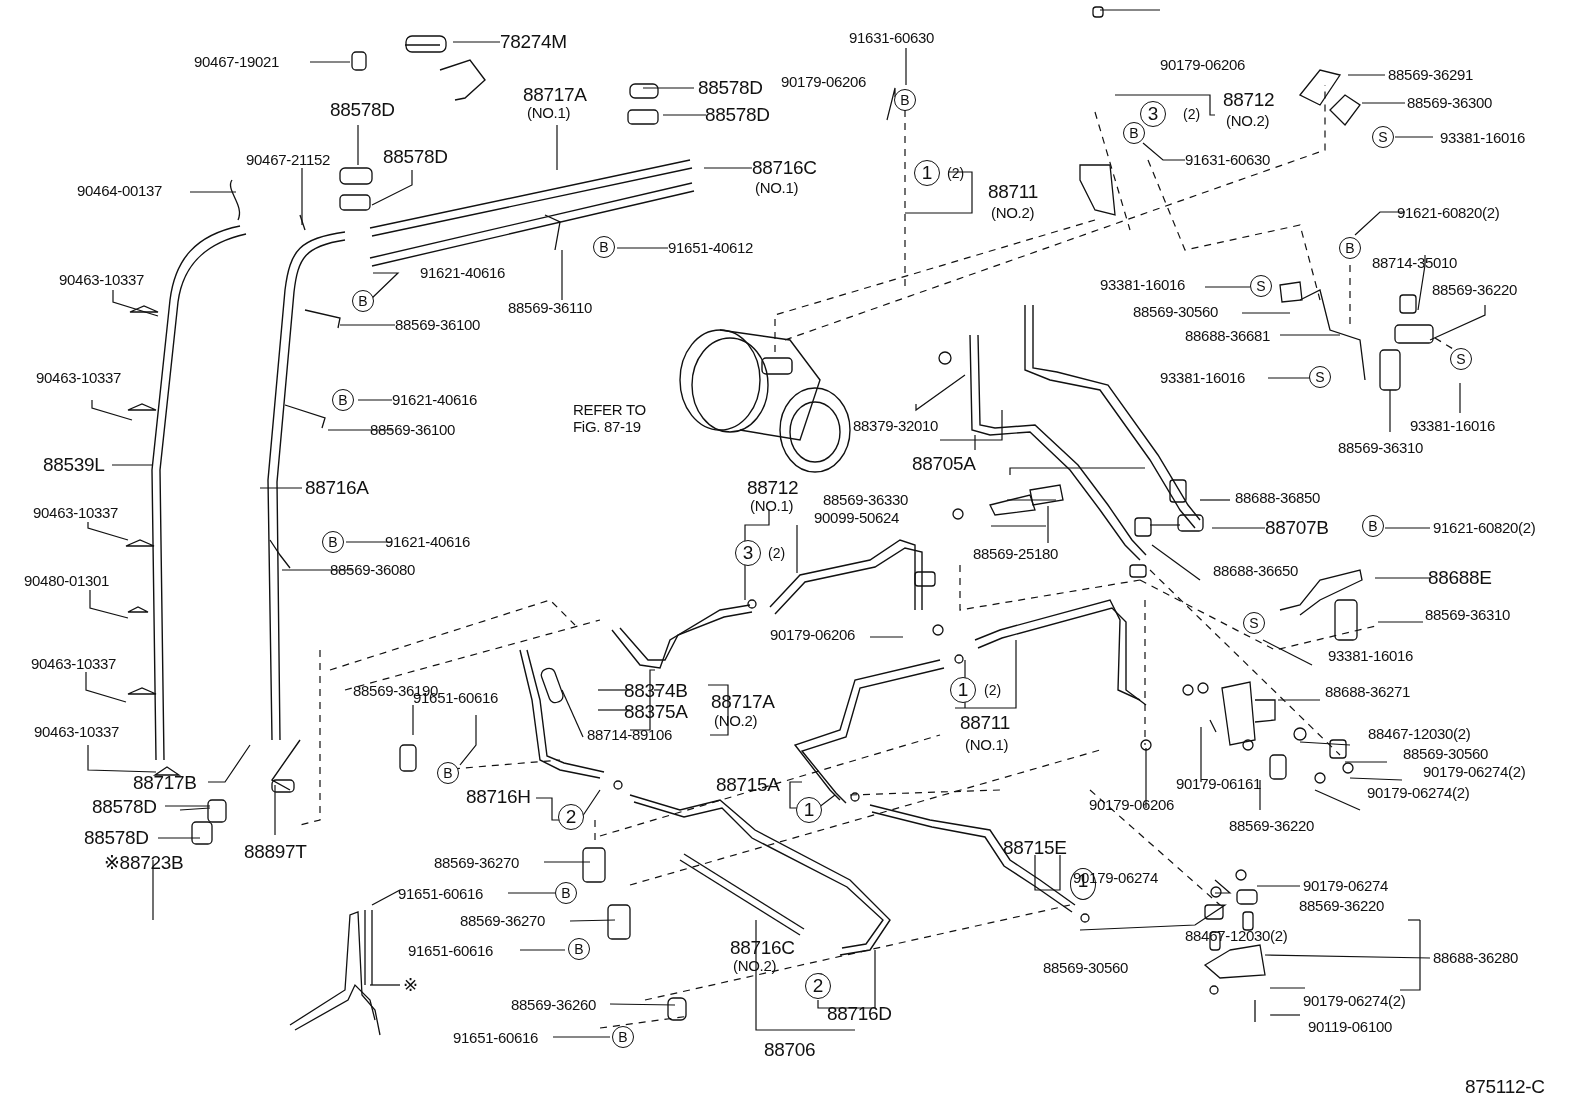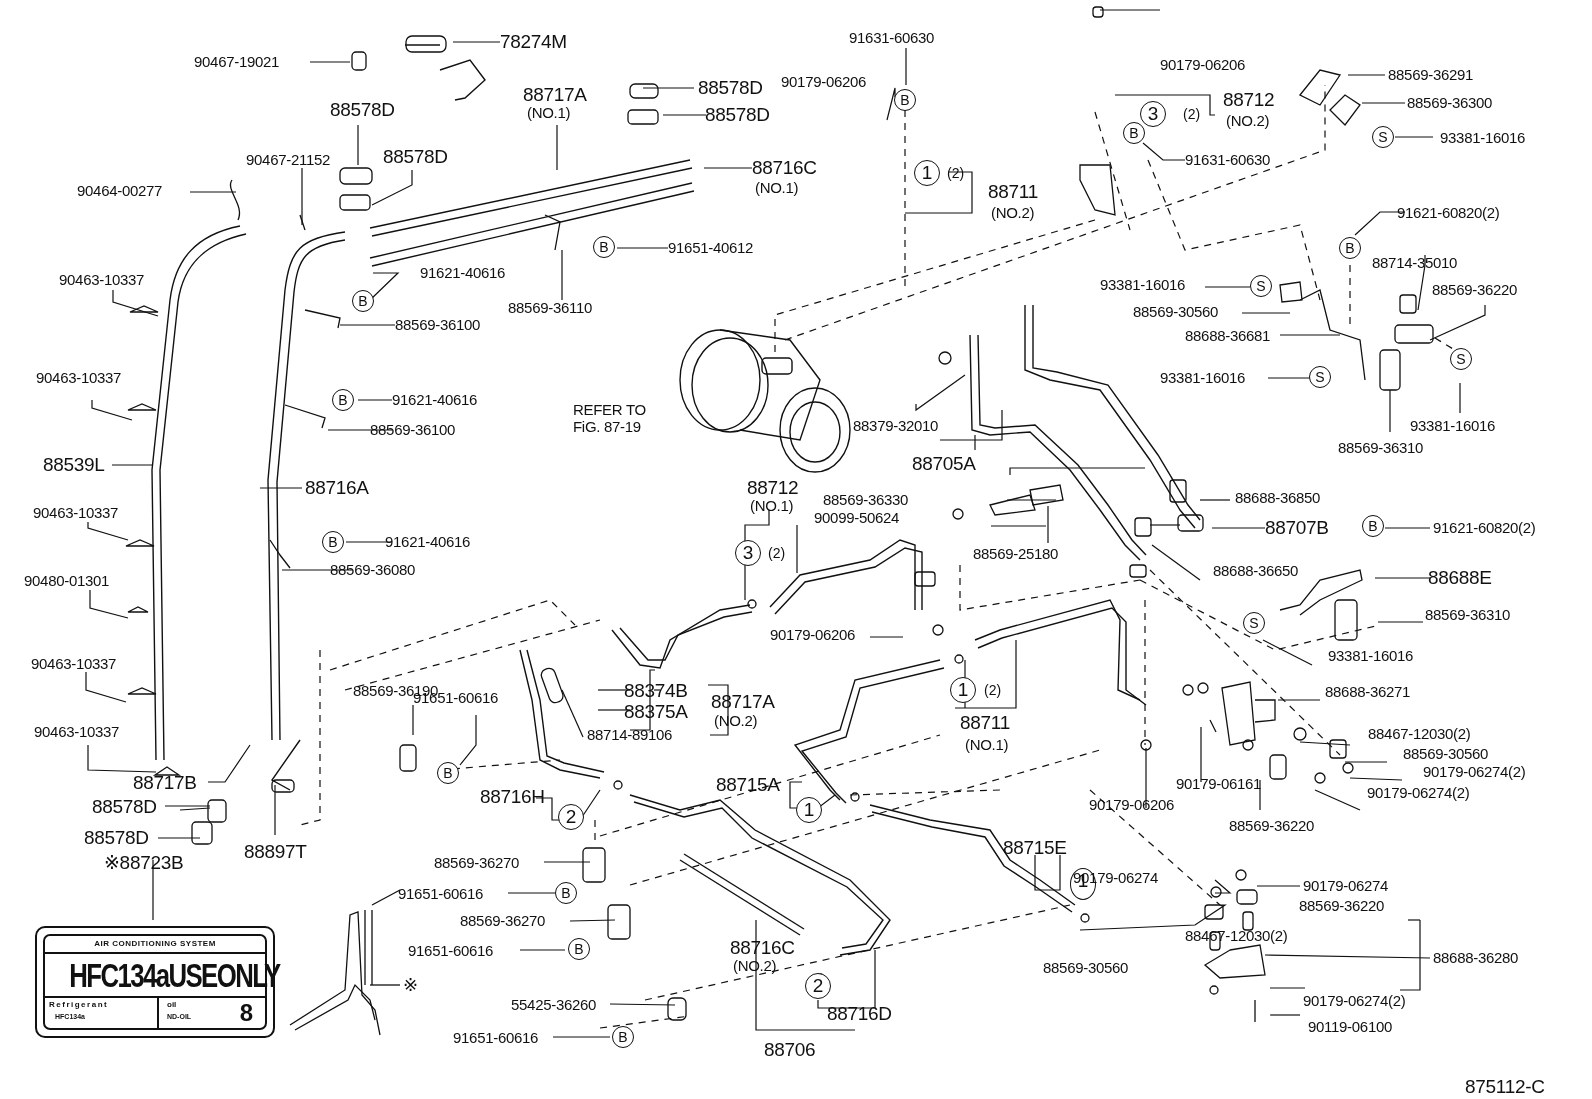--- a/index.html
+++ b/index.html
@@ -288,21 +288,21 @@
     <path d="M370 985 L400 985"></path>
     <path d="M372 905 L400 890"></path>
   </g>
 </svg>
 
 <div class="lbl big" style="left:500px;top:32px">78274M</div>
 <div class="lbl" style="left:194px;top:54px">90467-19021</div>
 <div class="lbl big" style="left:330px;top:100px">88578D</div>
 <div class="lbl big" style="left:383px;top:147px">88578D</div>
 <div class="lbl" style="left:246px;top:152px">90467-21152</div>
-<div class="lbl" style="left:77px;top:183px">90464-00277</div>
+<div class="lbl" style="left:77px;top:183px">90464-00137</div>
 <div class="lbl" style="left:59px;top:272px">90463-10337</div>
 <div class="lbl big" style="left:523px;top:85px">88717A</div>
 <div class="lbl" style="left:527px;top:105px">(NO.1)</div>
 <div class="lbl big" style="left:698px;top:78px">88578D</div>
 <div class="lbl big" style="left:705px;top:105px">88578D</div>
 <div class="lbl big" style="left:752px;top:158px">88716C</div>
 <div class="lbl" style="left:755px;top:180px">(NO.1)</div>
 <div class="circ" style="left:593px;top:236px">B</div>
 <div class="lbl" style="left:668px;top:240px">91651-40612</div>
 <div class="lbl" style="left:508px;top:300px">88569-36110</div>
@@ -321,34 +321,20 @@
 <div class="lbl" style="left:330px;top:562px">88569-36080</div>
 <div class="lbl" style="left:24px;top:573px">90480-01301</div>
 <div class="lbl" style="left:31px;top:656px">90463-10337</div>
 <div class="lbl" style="left:34px;top:724px">90463-10337</div>
 <div class="lbl big" style="left:133px;top:773px">88717B</div>
 <div class="lbl big" style="left:92px;top:797px">88578D</div>
 <div class="lbl big" style="left:84px;top:828px">88578D</div>
 <div class="lbl big" style="left:244px;top:842px">88897T</div>
 <div class="lbl big" style="left:104px;top:853px">※88723B</div>
 
-<div class="decal">
-  <div class="inner">
-    <div class="head">AIR CONDITIONING SYSTEM</div>
-    <div class="main">HFC134aUSEONLY</div>
-    <div class="foot">
-      <div class="fl">Refrigerant</div>
-      <div class="fl2">HFC134a</div>
-      <div class="divider"></div>
-      <div class="fr">oil</div>
-      <div class="fr2">ND-OIL</div>
-      <div class="num">8</div>
-    </div>
-  </div>
-</div>
 
 <div class="lbl" style="left:403px;top:977px;font-size:18px">※</div>
 
 <div class="lbl" style="left:849px;top:30px">91631-60630</div>
 <div class="circ" style="left:894px;top:89px">B</div>
 <div class="lbl" style="left:781px;top:74px">90179-06206</div>
 <div class="circ lg" style="left:914px;top:160px">1</div>
 <div class="qty" style="left:947px;top:165px">(2)</div>
 <div class="lbl big" style="left:988px;top:182px">88711</div>
 <div class="lbl" style="left:991px;top:205px">(NO.2)</div>
@@ -414,34 +400,34 @@
 <div class="lbl big" style="left:711px;top:692px">88717A</div>
 <div class="lbl" style="left:714px;top:713px">(NO.2)</div>
 <div class="lbl" style="left:587px;top:727px">88714-89106</div>
 <div class="circ lg" style="left:950px;top:677px">1</div>
 <div class="qty" style="left:984px;top:682px">(2)</div>
 <div class="lbl big" style="left:960px;top:713px">88711</div>
 <div class="lbl" style="left:965px;top:737px">(NO.1)</div>
 <div class="lbl" style="left:353px;top:683px">88569-36190</div>
 <div class="lbl" style="left:413px;top:690px">91651-60616</div>
 <div class="circ" style="left:437px;top:762px">B</div>
-<div class="lbl big" style="left:480px;top:787px">88716H</div>
+<div class="lbl big" style="left:466px;top:787px">88716H</div>
 <div class="circ lg" style="left:558px;top:804px">2</div>
 <div class="lbl big" style="left:716px;top:775px">88715A</div>
 <div class="circ lg" style="left:796px;top:797px">1</div>
 <div class="lbl" style="left:434px;top:855px">88569-36270</div>
 <div class="lbl" style="left:398px;top:886px">91651-60616</div>
 <div class="circ" style="left:555px;top:882px">B</div>
 <div class="lbl" style="left:460px;top:913px">88569-36270</div>
 <div class="lbl" style="left:408px;top:943px">91651-60616</div>
 <div class="circ" style="left:568px;top:938px">B</div>
 <div class="lbl big" style="left:730px;top:938px">88716C</div>
 <div class="lbl" style="left:733px;top:958px">(NO.2)</div>
 <div class="circ lg" style="left:805px;top:973px">2</div>
-<div class="lbl" style="left:511px;top:997px">55425-36260</div>
+<div class="lbl" style="left:511px;top:997px">88569-36260</div>
 <div class="lbl big" style="left:827px;top:1004px">88716D</div>
 <div class="lbl" style="left:453px;top:1030px">91651-60616</div>
 <div class="circ" style="left:612px;top:1026px">B</div>
 <div class="lbl big" style="left:764px;top:1040px">88706</div>
 
 <div class="lbl big" style="left:1003px;top:838px">88715E</div>
 <div class="circ lg" style="left:1070px;top:868px;height:30px;border-radius:50%">1</div>
 <div class="lbl" style="left:1073px;top:870px">90179-06274</div>
 <div class="lbl" style="left:1303px;top:878px">90179-06274</div>
 <div class="lbl" style="left:1299px;top:898px">88569-36220</div>

